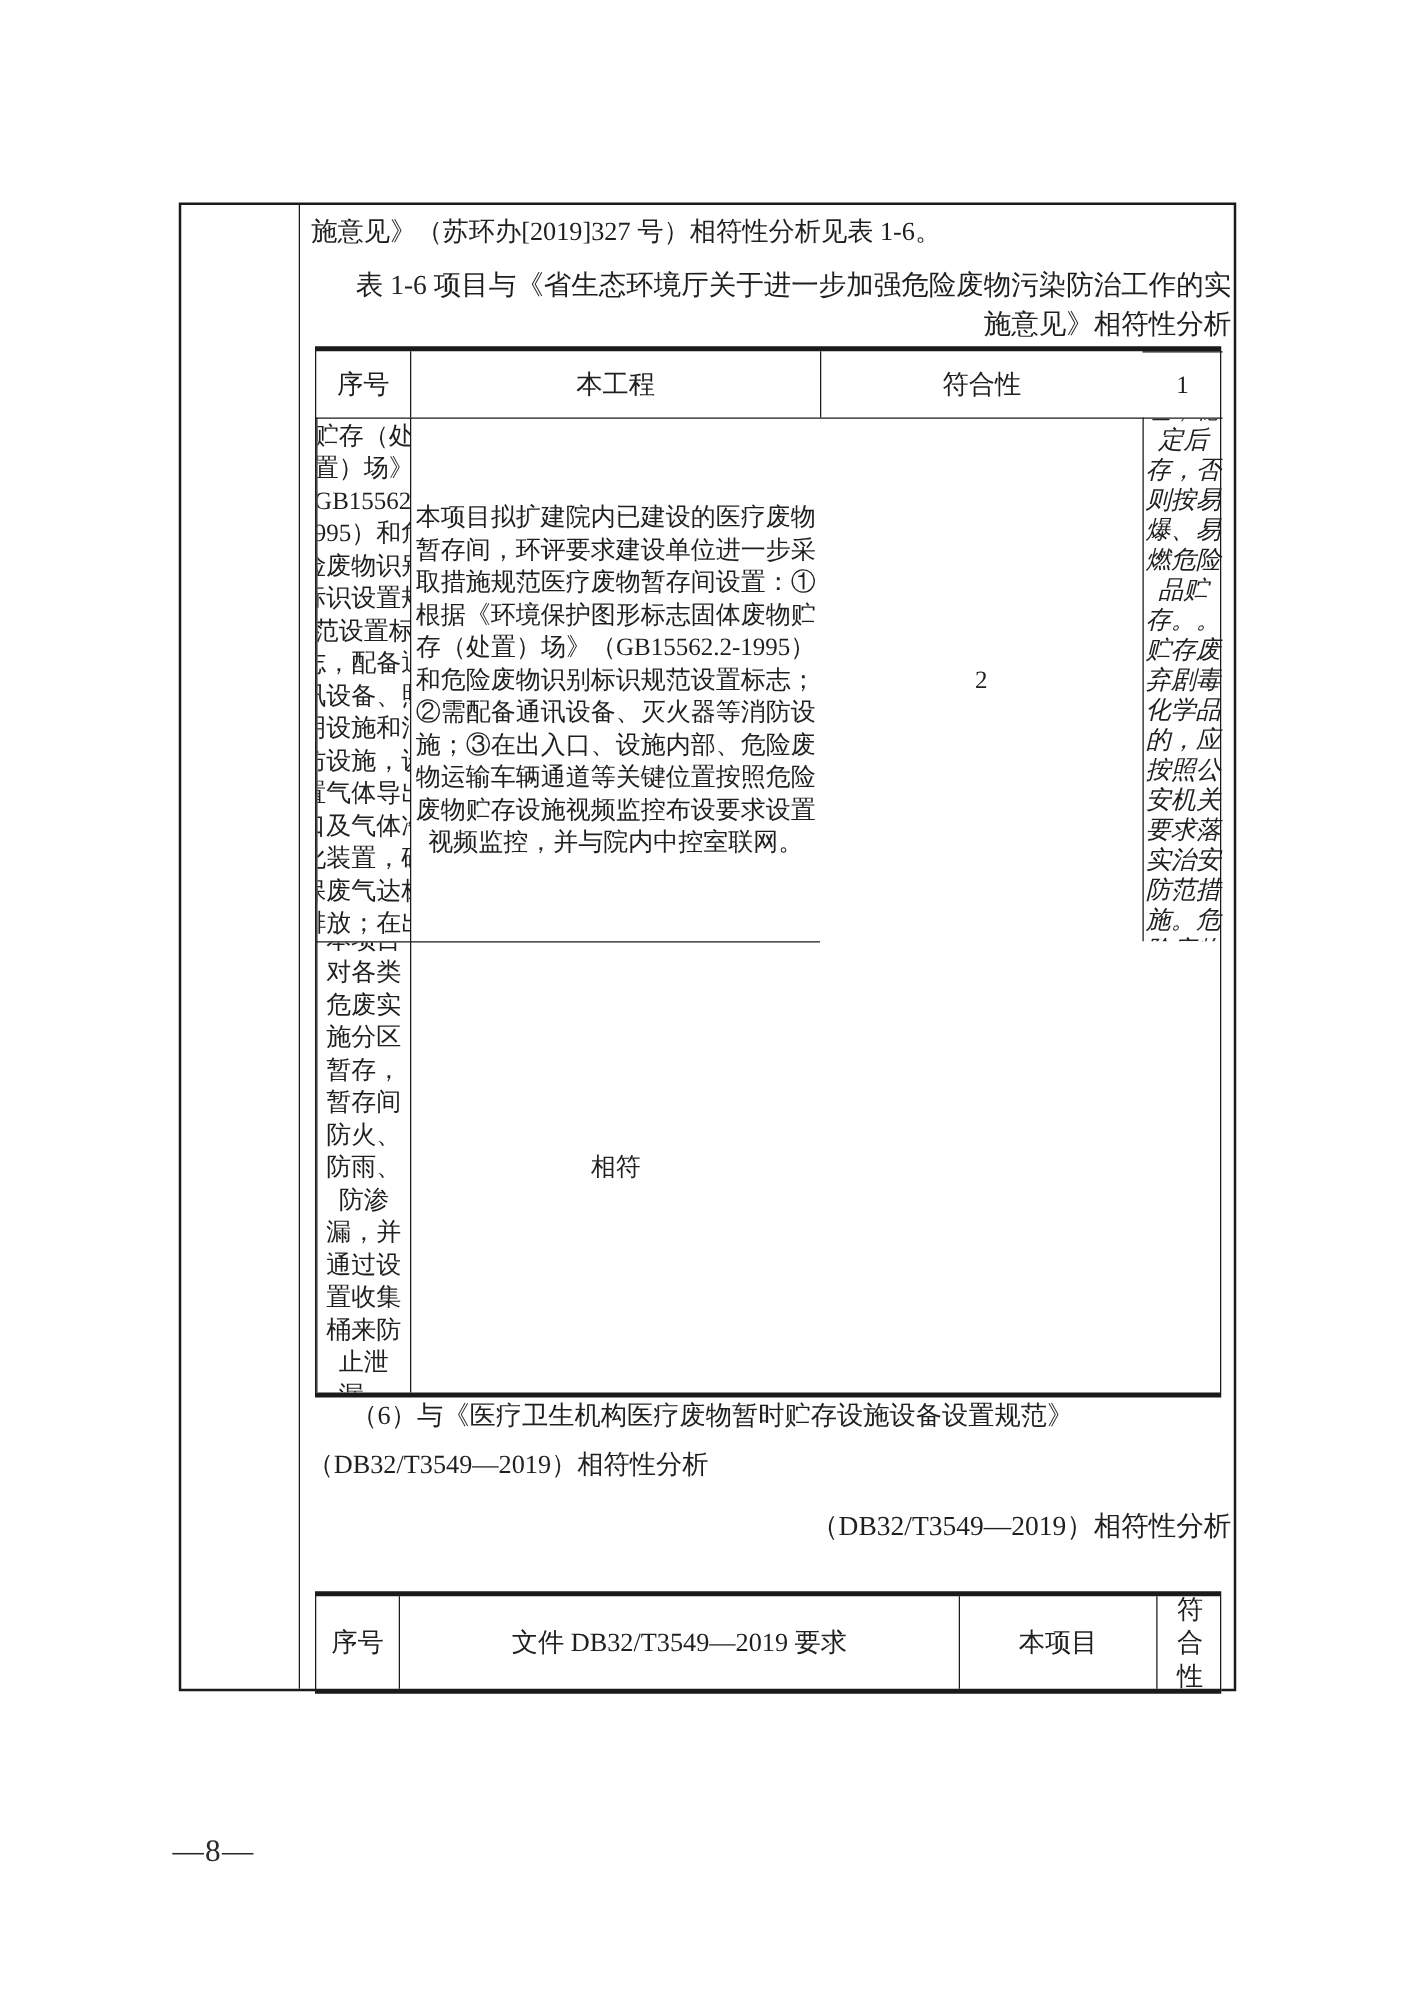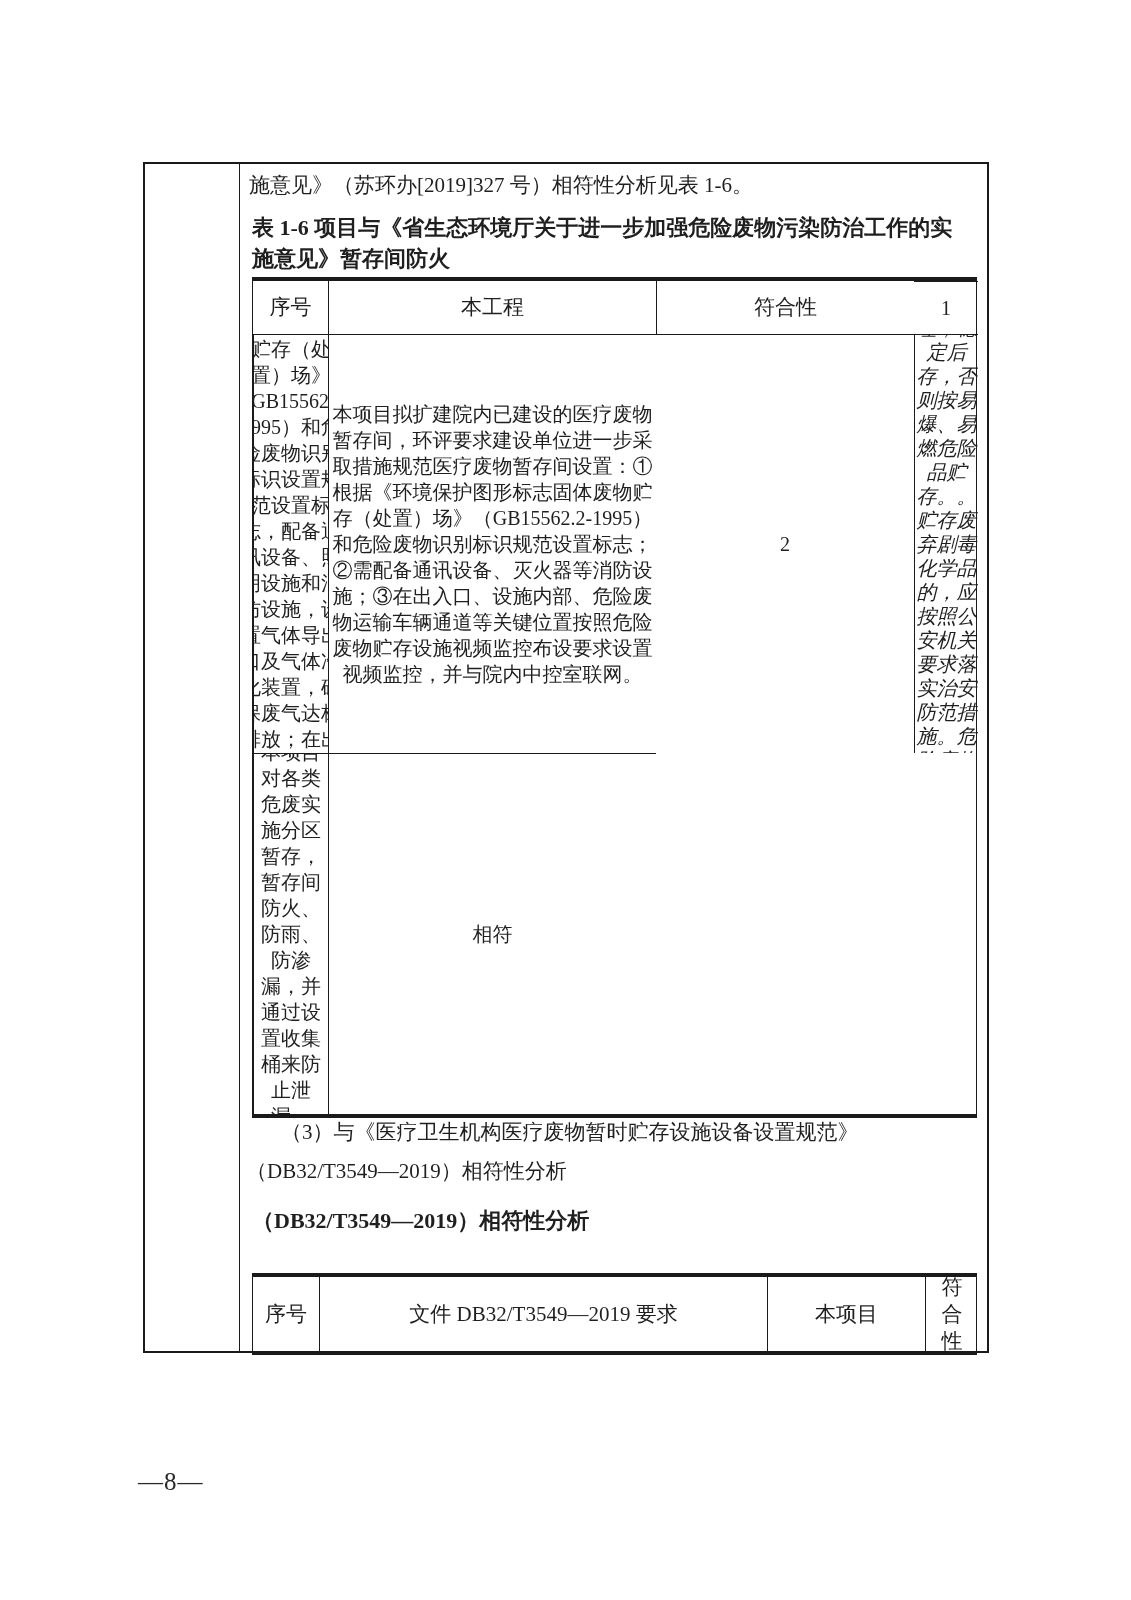--- a/index.html
+++ b/index.html
@@ -15,22 +15,22 @@
   }
   .left-col {
     position:absolute; left:0; top:0; bottom:0; width:95px;
     border-right:1.5px solid #1a1a1a;
   }
   .intro {
     position:absolute; left:249px; top:170px; width:730px;
     font-size:21px; line-height:30px;
   }
   .tbl-title {
-    position:absolute; left:252px; width:749px; text-align:left;
-    font-weight:bold; font-size:22px; line-height:31px;
+    position:absolute; left:236px; width:749px; text-align:right;
+    font-weight:normal; font-size:22px; line-height:31px;
   }
   .t16-title { top:212px; }
   .t17-title { top:1205px; }
   .grid-table {
     position:absolute; left:252px; width:725px;
     display:grid;
     border-left:1.5px solid #1a1a1a; border-right:1.5px solid #1a1a1a;
     border-top:4px solid #1a1a1a; border-bottom:4px solid #1a1a1a;
     background:#fff;
   }
@@ -69,40 +69,40 @@
 <div>
 
   <div class="frame">
     <div class="left-col"></div>
   </div>
 
   <div class="intro">施意见》（苏环办[2019]327 号）相符性分析见表 1-6。</div>
 
   <div class="tbl-title t16-title">
     <div>表 1-6 项目与《省生态环境厅关于进一步加强危险废物污染防治工作的实</div>
-    <div>施意见》暂存间防火</div>
+    <div>施意见》相符性分析</div>
   </div>
 
   <div class="grid-table t16">
 
     <div class="cell hdr">序号</div>
     <div class="cell hdr bl">本工程</div>
     <div class="cell hdr bl narrow">符合性</div>
 
     <div class="cell bt">1</div>
     <div class="cell bt bl">各地生态环境部门应督促企业严格执行《省生态环境厅关于印发江苏省危险废物贮存规范化管理专项整治行动方案的通知》（苏环办[2019]149号）要求，按照《环境保护图形标志固体废物贮存（处置）场》（GB15562.2-1995）和危险废物识别标识设置规范设置标志，配备通讯设备、照明设施和消防设施，设置气体导出口及气体净化装置，确保废气达标排放；在出入口、设施内部、危险废物运输车辆通道等关键位置按照危险废物贮存设施视频监控布设要求设置视频监控，并与中控室联网。鼓励有条件的企业采用云存储方式保存视频监控数据。</div>
     <div class="cell bt bl">本项目拟扩建院内已建设的医疗废物暂存间，环评要求建设单位进一步采取措施规范医疗废物暂存间设置：①根据《环境保护图形标志固体废物贮存（处置）场》（GB15562.2-1995）和危险废物识别标识规范设置标志；②需配备通讯设备、灭火器等消防设施；③在出入口、设施内部、危险废物运输车辆通道等关键位置按照危险废物贮存设施视频监控布设要求设置视频监控，并与院内中控室联网。</div>
 
     <div class="cell bt">2</div>
     <div class="cell bt bl dense2">企业应根据危险废物的种类和特性进行分区、分类贮存，设置防雨、防火、防雷、防扬散、防渗漏装置及泄漏液体收集装置。对易爆、易燃及排出有毒气体的危险废物进行预处理，稳定后存，否则按易爆、易燃危险品贮存。。贮存废弃剧毒化学品的，应按照公安机关要求落实治安防范措施。危险废物经营单位需制定废物入场控制措施，并不得接受核准经营许可以外的种类；贮存设施周转的累积贮存量不得超过年许可经营能力的六分之一，贮存期限原则上不得超过一年。</div>
     <div class="cell bt bl">本项目对各类危废实施分区暂存，暂存间防火、防雨、防渗漏，并通过设置收集桶来防止泄漏。</div>
     <div class="cell bt bl narrow">相符</div>
   </div>
 
-  <div class="section-line sec1">（3）与《医疗卫生机构医疗废物暂时贮存设施设备设置规范》</div>
+  <div class="section-line sec1">（6）与《医疗卫生机构医疗废物暂时贮存设施设备设置规范》</div>
   <div class="section-line sec2">（DB32/T3549—2019）相符性分析</div>
 
   <div class="tbl-title t17-title">
     <div>（DB32/T3549—2019）相符性分析</div>
   </div>
 
   <div class="grid-table t17">
     <div class="cell hdr">序号</div>
     <div class="cell hdr bl">文件 DB32/T3549—2019 要求</div>
     <div class="cell hdr bl">本项目</div>

